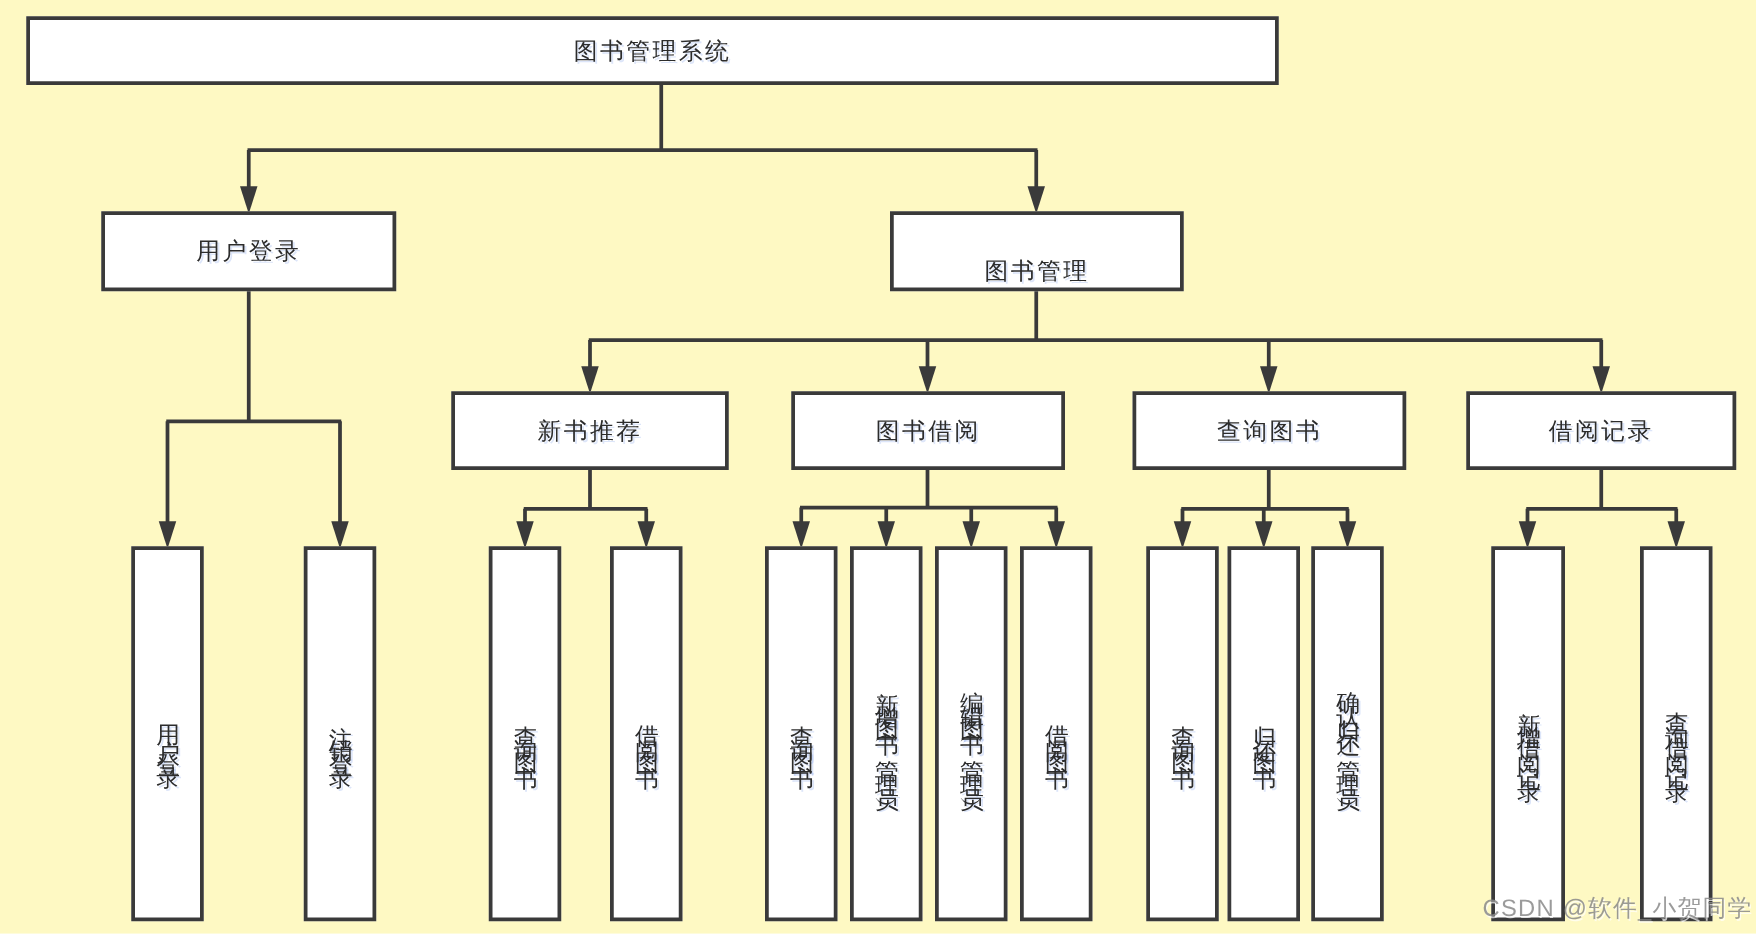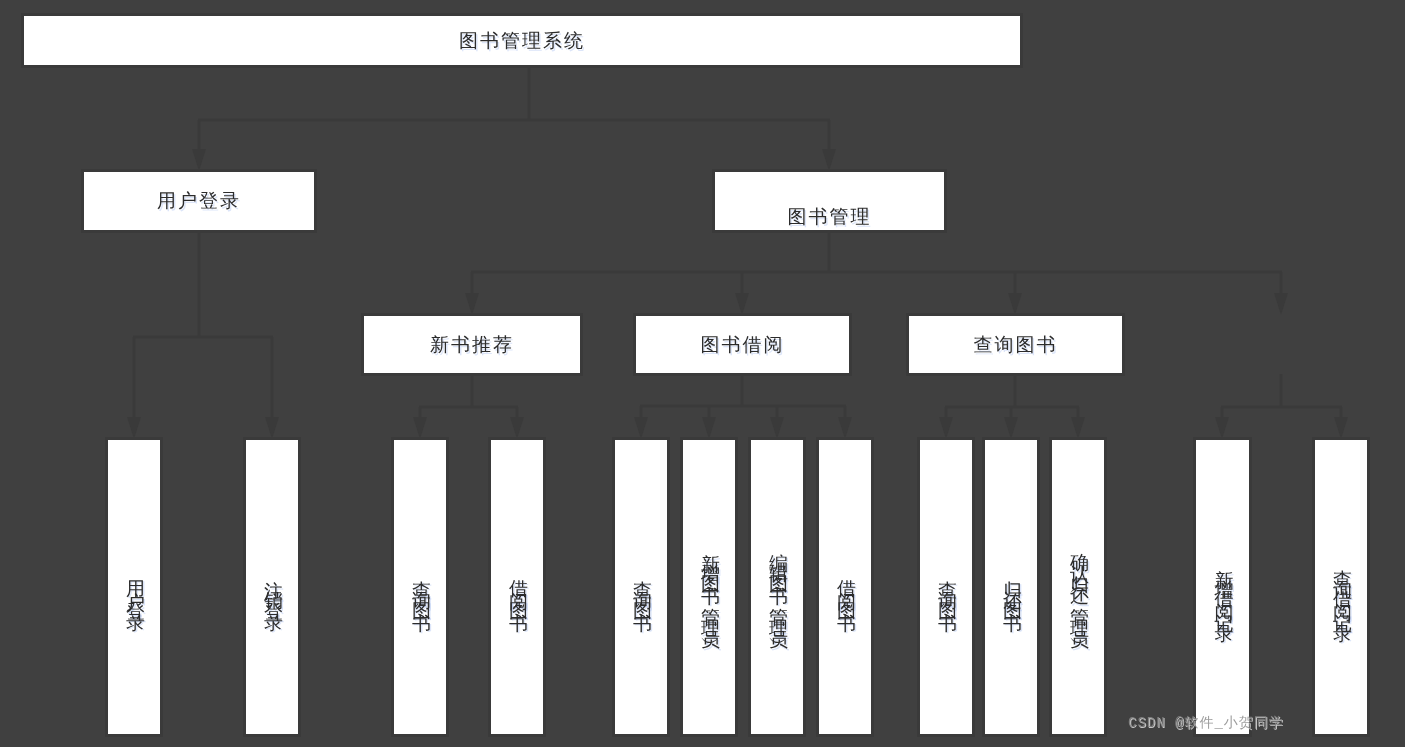--- a/index.html
+++ b/index.html
@@ -4,23 +4,23 @@
 <style>
   html, body {
     margin: 0;
     padding: 0;
     background: #ffffff;
   }
   #stage {
     position: relative;
     width: 1405px;
     height: 747px;
-    background: #404040;
+    background: #fef9c3;
     overflow: hidden;
-    font-family: Liberation Mono, monospace;
+    font-family: Liberation Sans, sans-serif;
   }
   #wires {
     position: absolute;
     left: 0;
     top: 0;
     width: 1405px;
     height: 747px;
   }
   #wires line {
     stroke: #3a3a3a;
@@ -48,23 +48,23 @@
   }
   .node.v span {
     writing-mode: vertical-rl;
     text-orientation: mixed;
     letter-spacing: 11px;
     line-height: 1;
     white-space: normal;
   }
   .watermark {
     position: absolute;
-    left: 1128px;
+    left: 1186px;
     top: 714px;
-    font-size: 14px;
+    font-size: 19px;
     letter-spacing: 1px;
     color: rgba(138, 138, 138, 0.85);
     text-shadow: 1px 1px 0 rgba(255, 255, 255, 0.7);
     white-space: nowrap;
     z-index: 5;
   }
 </style>
 </head>
 <body>
 
@@ -159,20 +159,23 @@
 
   <div class="node h" style="left:361px; top:313px; width:222px; height:63px;">
     <span>新书推荐</span>
   </div>
   <div class="node h" style="left:633px; top:313px; width:219px; height:63px;">
     <span>图书借阅</span>
   </div>
   <div class="node h" style="left:906px; top:313px; width:219px; height:63px;">
     <span>查询图书</span>
   </div>
+  <div class="node h" style="left:1173px; top:313px; width:216px; height:63px;">
+    <span>借阅记录</span>
+  </div>
 
   <div class="node v" style="left:105px; top:437px; width:58px; height:300px;">
     <span>用户登录</span>
   </div>
   <div class="node v" style="left:243px; top:437px; width:58px; height:300px;">
     <span>注销登录</span>
   </div>
 
   <div class="node v" style="left:391px; top:437px; width:58px; height:300px;">
     <span>查询图书</span>

